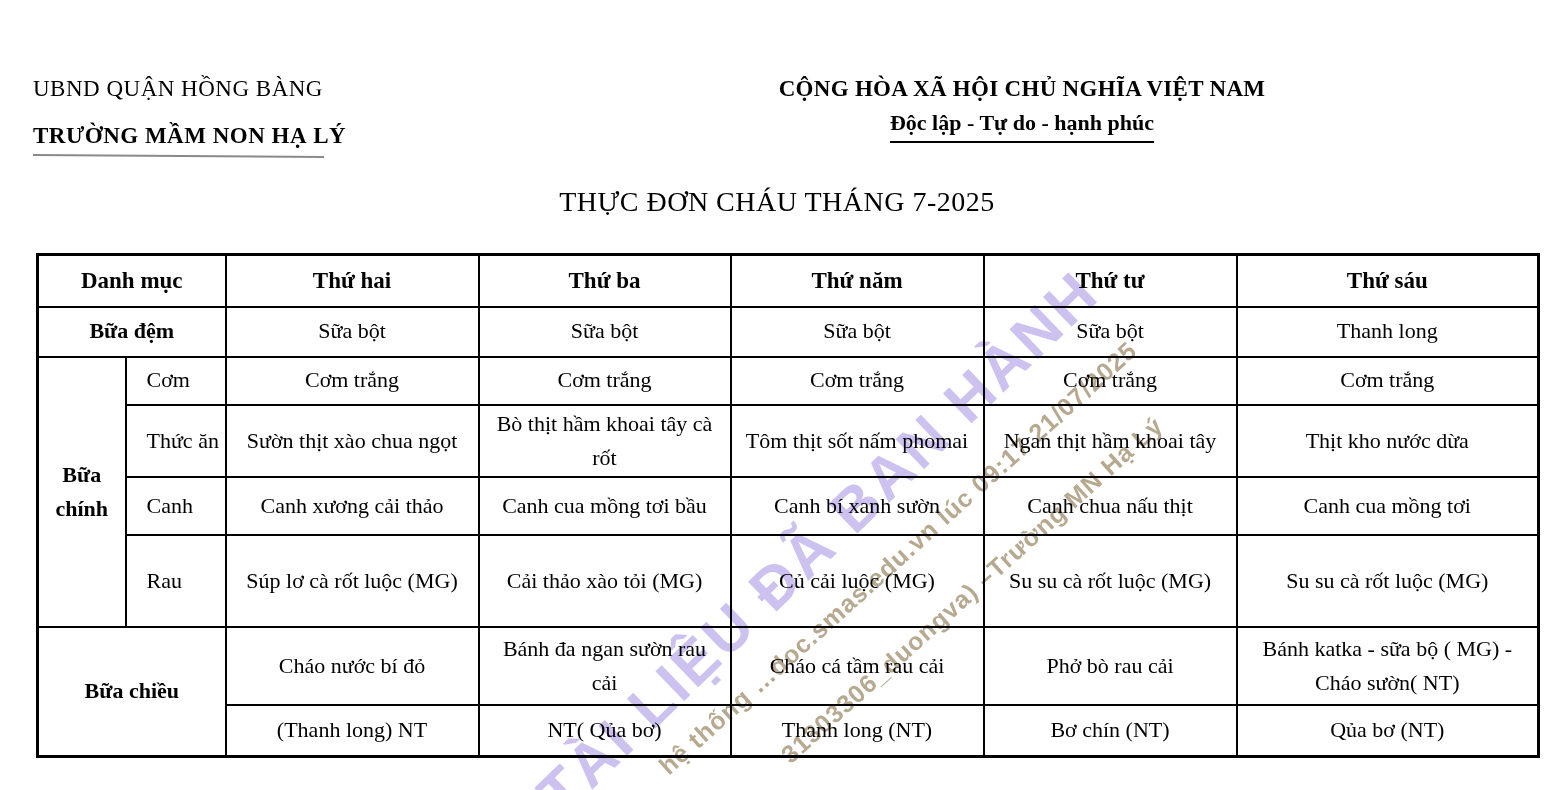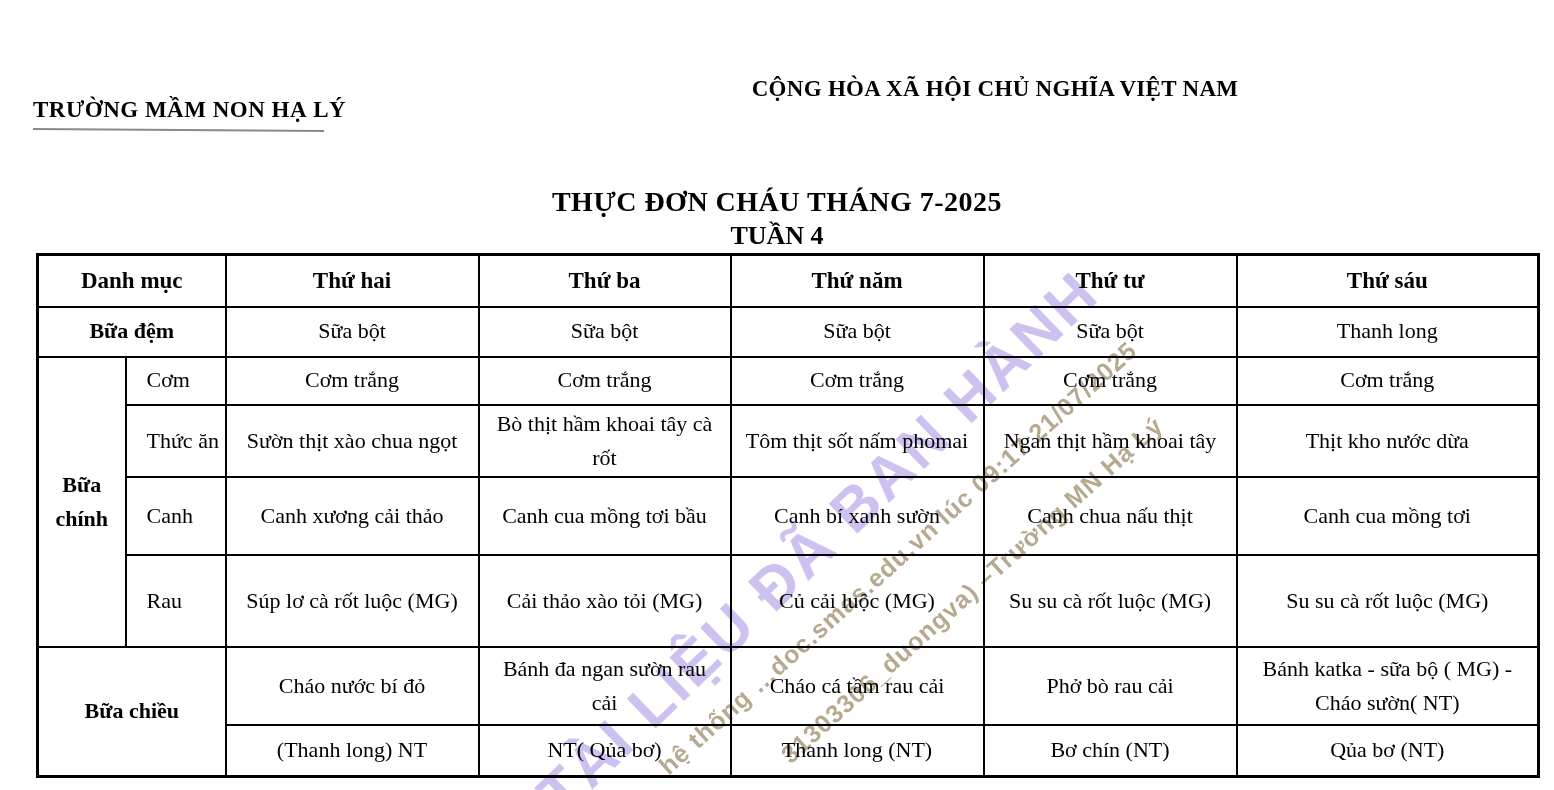--- a/index.html
+++ b/index.html
@@ -12,29 +12,29 @@
   .letterhead-left{position:absolute;left:33px;top:76px;}
   .org-parent{font-size:23px;letter-spacing:.5px;}
   .org-name{
     font-size:23px;font-weight:bold;letter-spacing:.5px;
     margin-top:21px;display:inline-block;position:relative;padding-bottom:8px;
   }
   .org-name::after{
     content:"";position:absolute;left:0;bottom:0;width:93%;height:2px;
     background:#8a8a8a;transform:rotate(.4deg);
   }
-  .letterhead-right{position:absolute;left:735px;top:76px;width:520px;text-align:center;}
+  .letterhead-right{position:absolute;left:762px;top:76px;width:520px;text-align:center;}
   .motto1{font-size:23px;font-weight:bold;letter-spacing:.3px;}
   .motto2{
     font-size:22px;font-weight:bold;margin-top:8px;display:inline-block;
     border-bottom:2px solid #000;padding-bottom:5px;
   }
   
   .title-block{position:absolute;left:0;top:186px;width:1554px;text-align:center;line-height:1.15;}
-  .title-main{font-size:28px;font-weight:bold;letter-spacing:.5px;}
+  .title-main{font-size:28px;font-weight:normal;letter-spacing:.5px;}
   .title-week{font-size:26px;font-weight:bold;margin-top:3px;}
   
   .wm{
     position:absolute;white-space:nowrap;pointer-events:none;z-index:0;
     transform:translate(-50%,-50%) rotate(-44deg);
     font-family:"Liberation Sans","DejaVu Sans",sans-serif;
   }
   .wm-main{left:818px;top:543px;font-size:60px;font-weight:bold;letter-spacing:3px;}
   .wm-detail{font-size:25px;font-weight:bold;letter-spacing:1px;transform:translate(-50%,-50%) rotate(-42deg);}
   .wm-d1{left:898px;top:558px;}
@@ -46,41 +46,42 @@
   }
   .menu td,.menu th{
     border:2px solid #000;text-align:center;vertical-align:middle;
     font-size:22px;line-height:1.55;padding:1px 8px;overflow:hidden;
     font-weight:normal;
   }
   .menu th{font-size:23px;font-weight:bold;}
   .menu .bold{font-weight:bold;text-align:center;}
   .menu .sub-label{text-align:left;padding-left:20px;padding-right:0;}
   tr.r1{height:52px;} tr.r2{height:50px;} tr.r3{height:48px;}
-  tr.r4{height:55px;margin-left:28px;} tr.r5{height:78px;} tr.r6{height:92px;}
+  tr.r4{height:55px;margin-left:28px;} tr.r5{height:58px;} tr.r6{height:92px;}
   tr.r7{height:78px;} tr.r8{height:52px;}
 </style>
 </head>
 <body>
 
 <div class="wm wm-main" style="color:#cdc1f0;">TÀI LIỆU ĐÃ BAN HÀNH</div>
 <div class="wm wm-detail wm-d1" style="color:#b6a98f;">hệ thống …doc.smas.edu.vn lúc 09:17 21/07/2025</div>
 <div class="wm wm-detail wm-d2" style="color:#b6a98f;">31303306_duongva) –Trường MN Hạ Lý</div>
 
 <div class="letterhead-left">
+  <div class="org-parent">UBND QUẬN HỒNG BÀNG</div>
   <div><span class="org-name">TRƯỜNG MẦM NON HẠ LÝ</span></div>
 </div>
 
 <div class="letterhead-right">
   <div class="motto1">CỘNG HÒA XÃ HỘI CHỦ NGHĨA VIỆT NAM</div>
+  <div><span class="motto2">Độc lập - Tự do - hạnh phúc</span></div>
 </div>
 
 <div class="title-block">
   <div class="title-main">THỰC ĐƠN CHÁU THÁNG 7-2025</div>
-  <div class="title-week">TUẦN 4</div>
 </div>
 
 <table class="menu">
   <colgroup>
     <col style="width:88px">
       <col style="width:100px">
       <col style="width:253px">
     <col style="width:252px">
       <col style="width:253px">
       <col style="width:253px">

